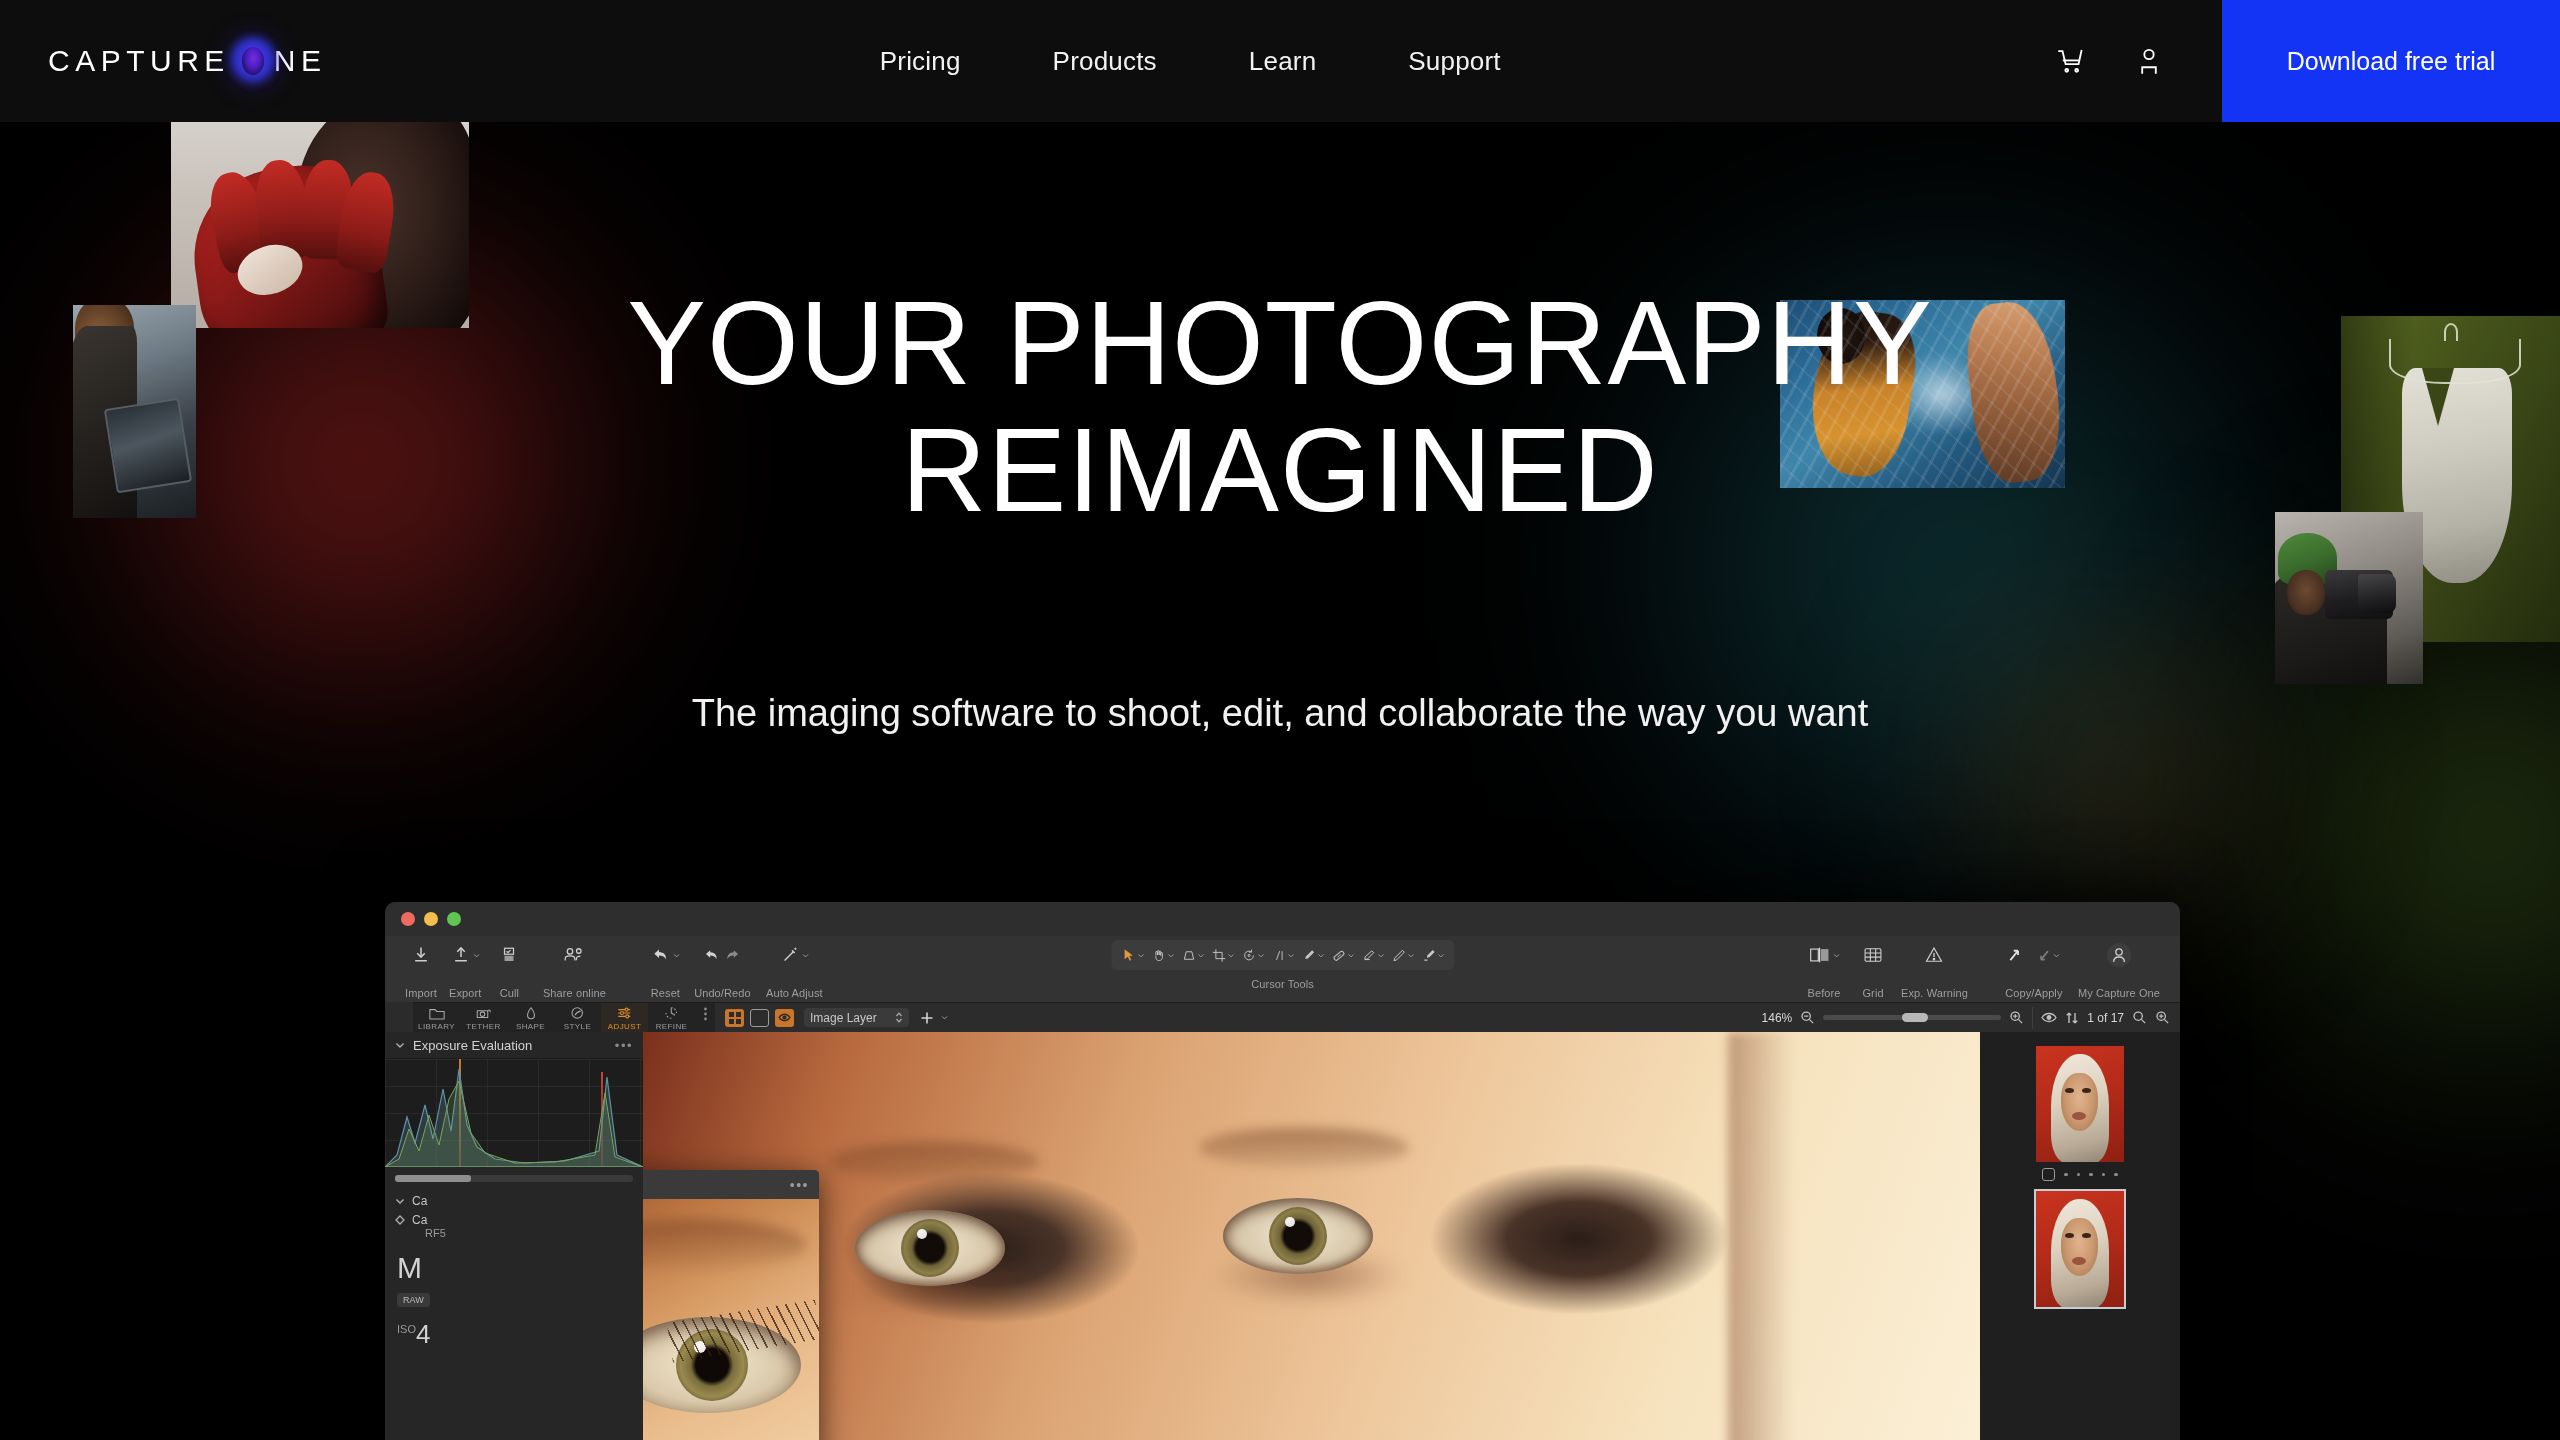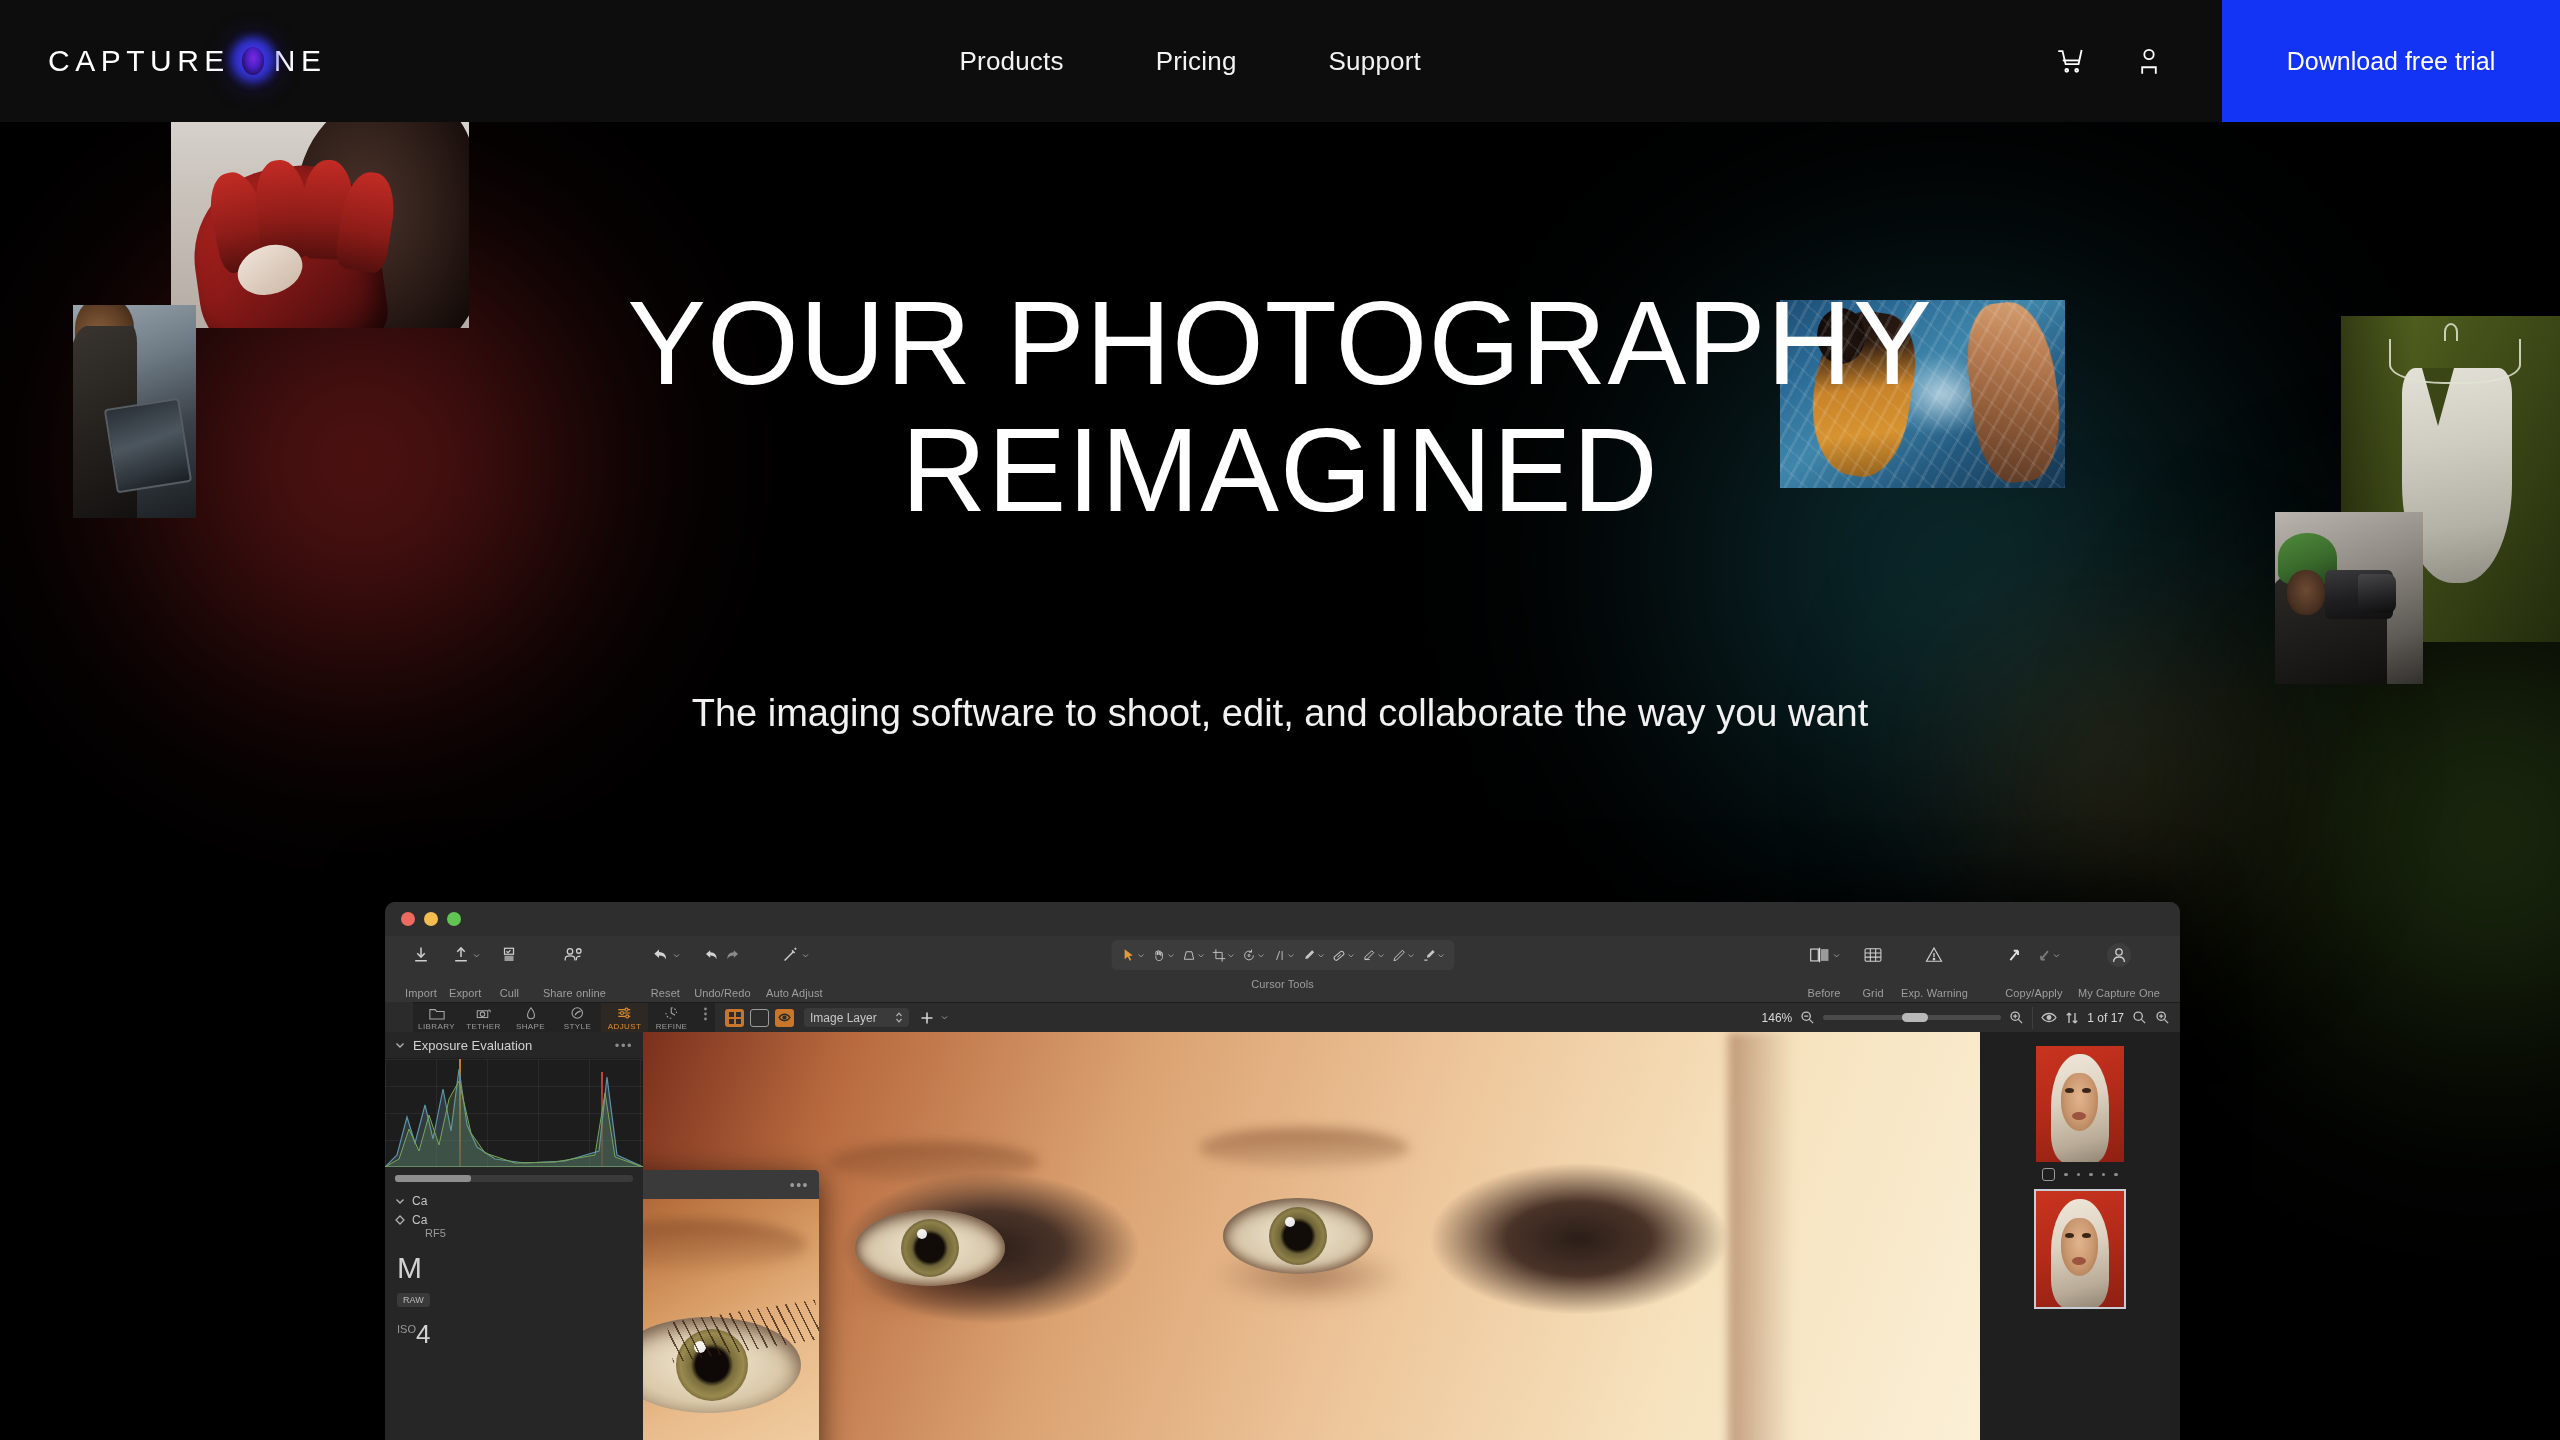--- a/index.html
+++ b/index.html
@@ -559,22 +559,23 @@
 
   <div class="logo-wrap">
     <div class="logo-text">
       <span>CAPTURE</span>
       <span class="logo-o"></span>
       <span>NE</span>
     </div>
   </div>
 
   <div class="nav-links">
+    <div class="nav-link">Pricing</div>
     <div class="nav-link">Products</div>
-    <div class="nav-link">Pricing</div>
+    <div class="nav-link">Learn</div>
     <div class="nav-link">Support</div>
   </div>
 
   <div class="nav-icons">
     <svg class="nav-icon" viewBox="0 0 24 24" fill="none" stroke="#ffffff" stroke-width="1.3">
       <path d="M3 5h3l2.2 9.2h9.1L19.5 4.2"></path>
       <path d="M6.2 11.6h11.4"></path>
       <circle cx="9" cy="18.6" r="1"></circle>
       <circle cx="16" cy="18.6" r="1"></circle>
     </svg>

